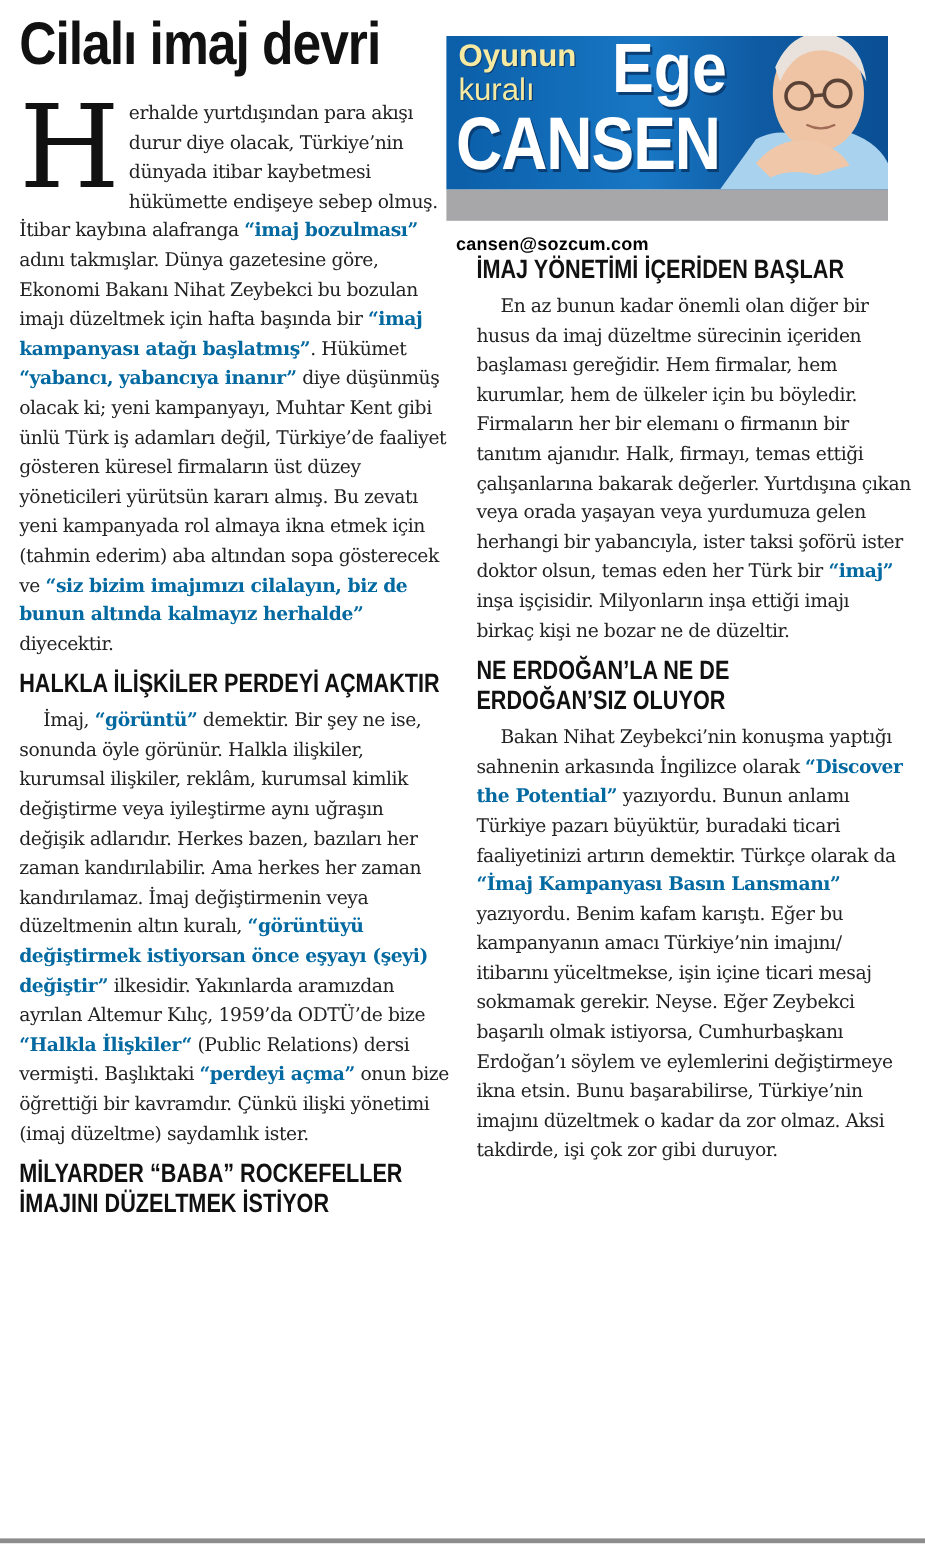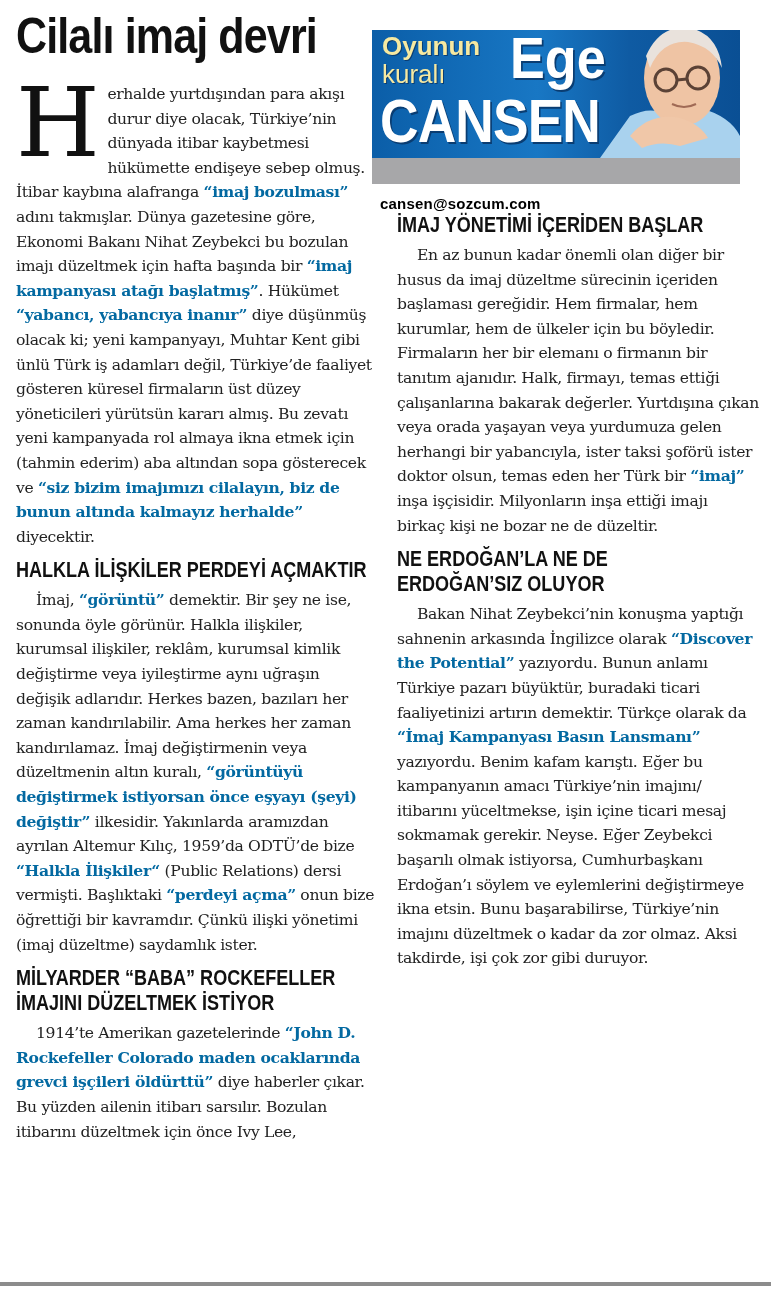--- a/index.html
+++ b/index.html
@@ -104,21 +104,20 @@
   <div class="lead">
     <p class="body-text">
       <span class="dropcap">H</span><span>erhalde yurtdışından para akışı durur diye olacak, Türkiye’nin dünyada itibar kaybetmesi hükümette endişeye sebep olmuş. İtibar kaybına alafranga <b>“imaj bozulması”</b> adını takmışlar. Dünya gazetesine göre, Ekonomi Bakanı Nihat Zeybekci bu bozulan imajı düzeltmek için hafta başında bir <b>“imaj kampanyası atağı başlatmış”</b>. Hükümet <b>“yabancı, yabancıya inanır”</b> diye düşünmüş olacak ki; yeni kampanyayı, Muhtar Kent gibi ünlü Türk iş adamları değil, Türkiye’de faaliyet gösteren küresel firmaların üst düzey yöneticileri yürütsün kararı almış. Bu zevatı yeni kampanyada rol almaya ikna etmek için (tahmin ederim) aba altından sopa gösterecek ve <b>“siz bizim imajımızı cilalayın, biz de bunun altında kalmayız herhalde”</b> diyecektir.</span>
     </p>
 
     <div class="subhead">HALKLA İLİŞKİLER PERDEYİ AÇMAKTIR</div>
     <p class="body-text indent">İmaj, <b>“görüntü”</b> demektir. Bir şey ne ise, sonunda öyle görünür. Halkla ilişkiler, kurumsal ilişkiler, reklâm, kurumsal kimlik değiştirme veya iyileştirme aynı uğraşın değişik adlarıdır. Herkes bazen, bazıları her zaman kandırılabilir. Ama herkes her zaman kandırılamaz. İmaj değiştirmenin veya düzeltmenin altın kuralı, <b>“görüntüyü değiştirmek istiyorsan önce eşyayı (şeyi) değiştir”</b> ilkesidir. Yakınlarda aramızdan ayrılan Altemur Kılıç, 1959’da ODTÜ’de bize <b>“Halkla İlişkiler“</b> (Public Relations) dersi vermişti. Başlıktaki <b>“perdeyi açma”</b> onun bize öğrettiği bir kavramdır. Çünkü ilişki yönetimi (imaj düzeltme) saydamlık ister.</p>
 
     <div class="subhead" style="margin-bottom:0">MİLYARDER “BABA” ROCKEFELLER</div>
     <div class="subhead" style="margin-top:0">İMAJINI DÜZELTMEK İSTİYOR</div>
-    <p class="body-text indent">1914’te Amerikan gazetelerinde <b>“John D. Rockefeller Colorado maden ocaklarında grevci işçileri öldürttü”</b> diye haberler çıkar. Bu yüzden ailenin itibarı sarsılır. Bozulan itibarını düzeltmek için önce Ivy Lee,</p>
   </div>
 
   <div class="col col-right">
 
     <div class="subhead">İMAJ YÖNETİMİ İÇERİDEN BAŞLAR</div>
     <p class="body-text indent">En az bunun kadar önemli olan diğer bir husus da imaj düzeltme sürecinin içeriden başlaması gereğidir. Hem firmalar, hem kurumlar, hem de ülkeler için bu böyledir. Firmaların her bir elemanı o firmanın bir tanıtım ajanıdır. Halk, firmayı, temas ettiği çalışanlarına bakarak değerler. Yurtdışına çıkan veya orada yaşayan veya yurdumuza gelen herhangi bir yabancıyla, ister taksi şoförü ister doktor olsun, temas eden her Türk bir <b>“imaj”</b> inşa işçisidir. Milyonların inşa ettiği imajı birkaç kişi ne bozar ne de düzeltir.</p>
 
     <div class="subhead" style="margin-bottom:0">NE ERDOĞAN’LA NE DE</div>
     <div class="subhead" style="margin-top:0">ERDOĞAN’SIZ OLUYOR</div>
     <p class="body-text indent">Bakan Nihat Zeybekci’nin konuşma yaptığı sahnenin arkasında İngilizce olarak <b>“Discover the Potential”</b> yazıyordu. Bunun anlamı Türkiye pazarı büyüktür, buradaki ticari faaliyetinizi artırın demektir. Türkçe olarak da <b>“İmaj Kampanyası Basın Lansmanı”</b> yazıyordu. Benim kafam karıştı. Eğer bu kampanyanın amacı Türkiye’nin imajını/ itibarını yüceltmekse, işin içine ticari mesaj sokmamak gerekir. Neyse. Eğer Zeybekci başarılı olmak istiyorsa, Cumhurbaşkanı Erdoğan’ı söylem ve eylemlerini değiştirmeye ikna etsin. Bunu başarabilirse, Türkiye’nin imajını düzeltmek o kadar da zor olmaz. Aksi takdirde, işi çok zor gibi duruyor.</p>

